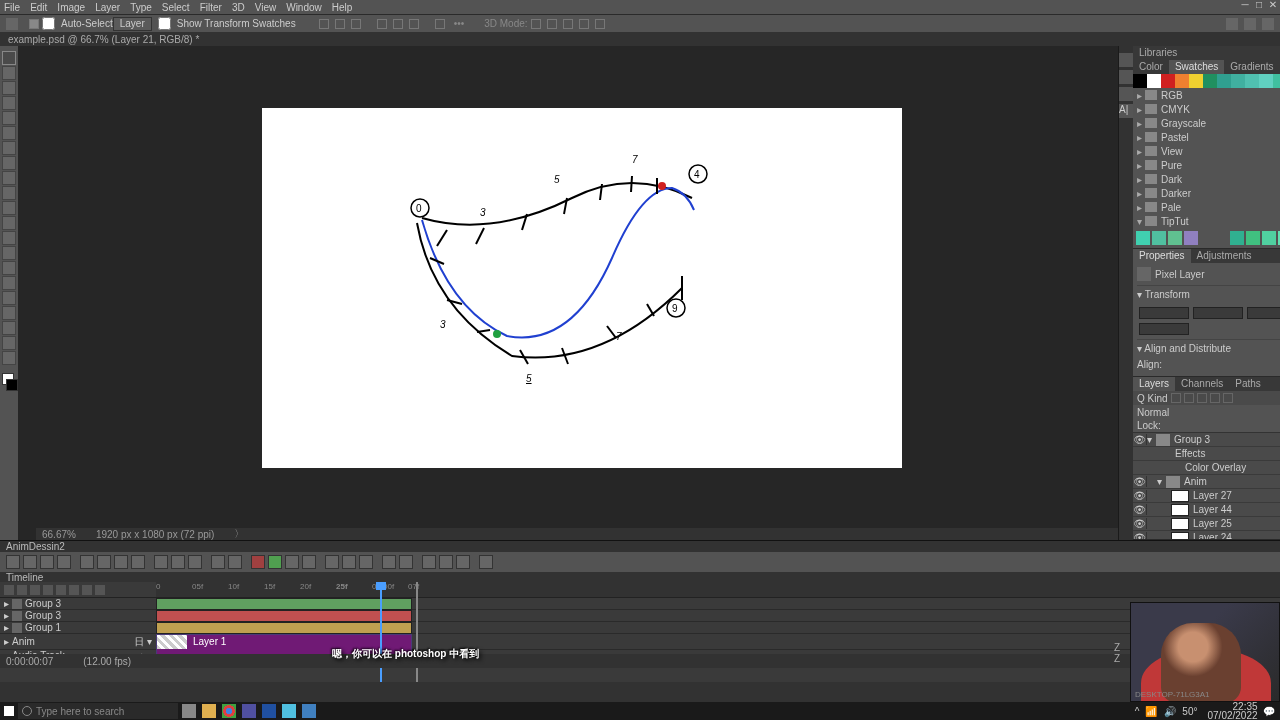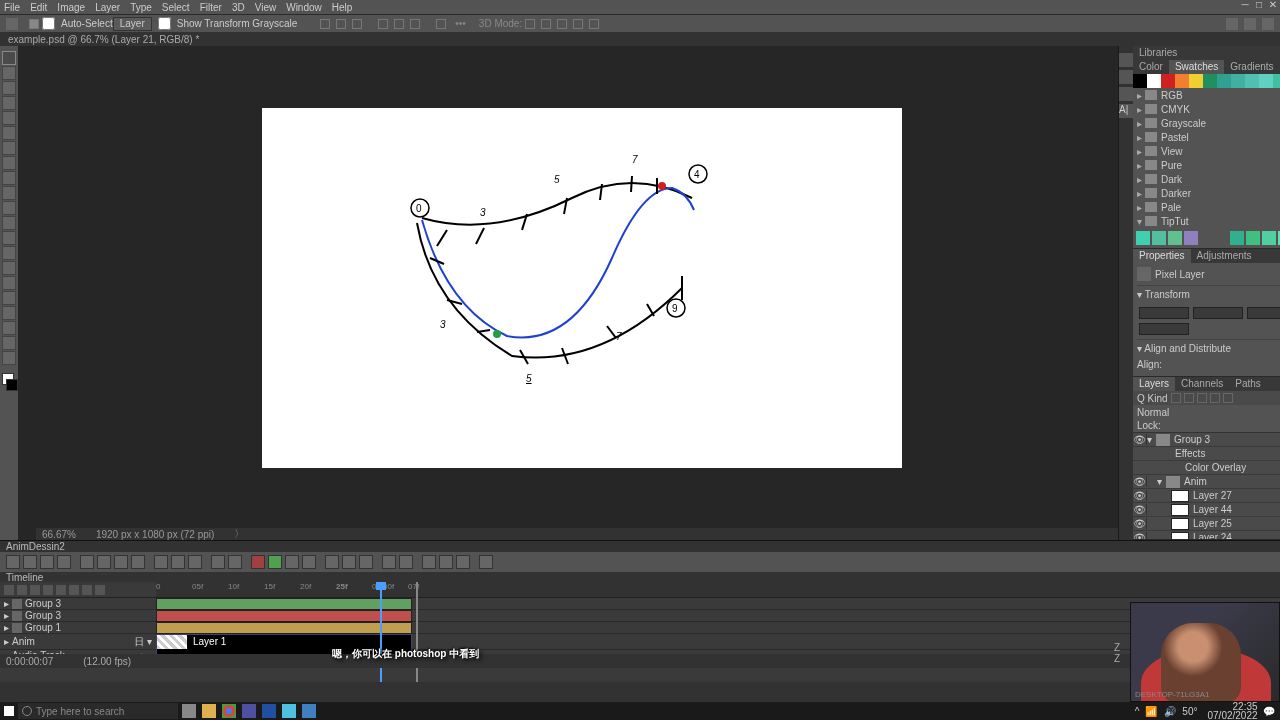--- a/index.html
+++ b/index.html
@@ -102,21 +102,21 @@
 .tl-lrow .tri { width: 8px; }
 .tl-lrow .ic { width: 10px; height: 10px; background: #666; margin-right: 3px; }
 
 .tl-right { flex: 1; position: relative; background: #3a3a3a; }
 .tl-ruler { height: 16px; background: #323232; position: relative; border-bottom: 1px solid #222; }
 .tl-ruler .tick { position: absolute; top: 0; color: #888; font-size: 8px; }
 .tl-play { position: absolute; top: 0; bottom: 0; width: 2px; background: #4a9eff; }
 .tl-play::before { content: ""; position: absolute; top: 0; left: -4px; width: 10px; height: 8px; background: #4a9eff; }
 .tl-track { height: 12px; position: relative; border-bottom: 1px solid #2a2a2a; }
 .tl-clip { position: absolute; top: 0; height: 12px; border: 1px solid #222; }
-.audio-clip { position: absolute; top: 0; height: 24px; background: #000000; border: 1px solid #4a3a78; }
+.audio-clip { position: absolute; top: 0; height: 24px; background: #701a75; border: 1px solid #4a3a78; }
 .audio-clip .thumb { position: absolute; left: 0; width: 30px; height: 14px; background: repeating-linear-gradient(45deg, #ccc, #ccc 3px, #fff 3px, #fff 6px); }
 
 .tl-foot { background: #323232; height: 14px; display: flex; align-items: center; padding: 0 6px; color: #aaa; position: absolute; bottom: 14px; left: 0; right: 0; }
 .tl-foot span { margin-right: 30px; }
 
 
 .subtitle { position: absolute; left: 332px; top: 626px; font-size: 34px; color: #fff; font-weight: bold; text-shadow: 2px 2px 4px #000, -1px -1px 2px #000; z-index: 100; pointer-events: none; }
 .subtitle .ps { color: #fff; }
 
 
@@ -166,33 +166,33 @@
   <span>Help</span>
 </div>
 
 <div class="optbar">
   <div class="home"></div>
   <div class="mini" style="background:#888"></div>
   <input type="checkbox" class="chk" style="">
   <span>Auto-Select</span>
   <div class="sel">Layer</div>
   <input type="checkbox" class="chk" style="">
-  <span>Show Transform Grayscale</span>
+  <span>Show Transform Swatches</span>
   <div style="width:20px"></div>
   <div class="mini"></div>
   <div class="mini"></div>
   <div class="mini"></div>
   <div style="width:10px"></div>
   <div class="mini"></div>
   <div class="mini"></div>
   <div class="mini"></div>
   <div style="width:10px"></div>
   <div class="mini"></div>
   <span style="margin-left:6px;color:#888">•••</span>
-  <span style="margin-left:13px;color:#888">3D Mode:</span>
+  <span style="margin-left:20px;color:#888">3D Mode:</span>
   <div class="mini"></div>
   <div class="mini"></div>
   <div class="mini"></div>
   <div class="mini"></div>
   <div class="mini"></div>
   <div class="spacer"></div>
   <div class="right-icon"></div>
   <div class="right-icon"></div>
   <div class="right-icon"></div>
 </div>

